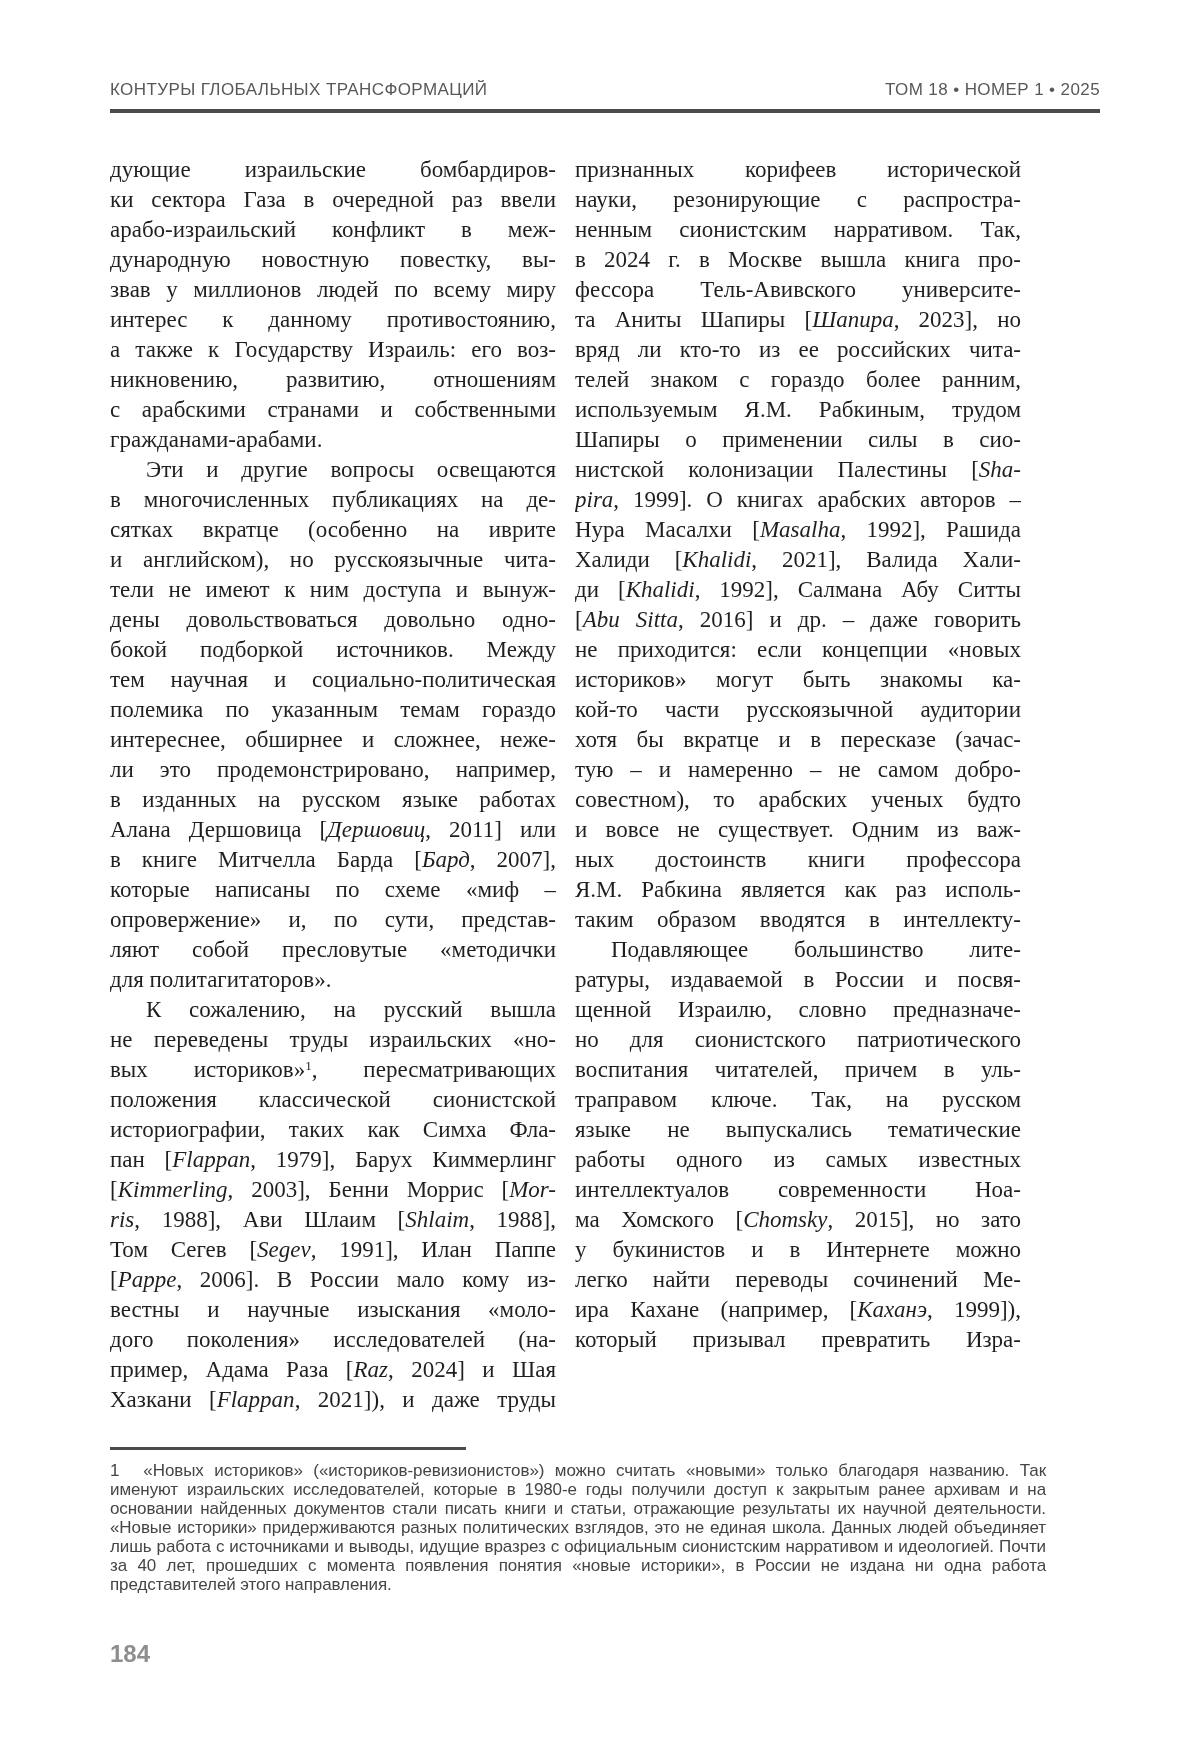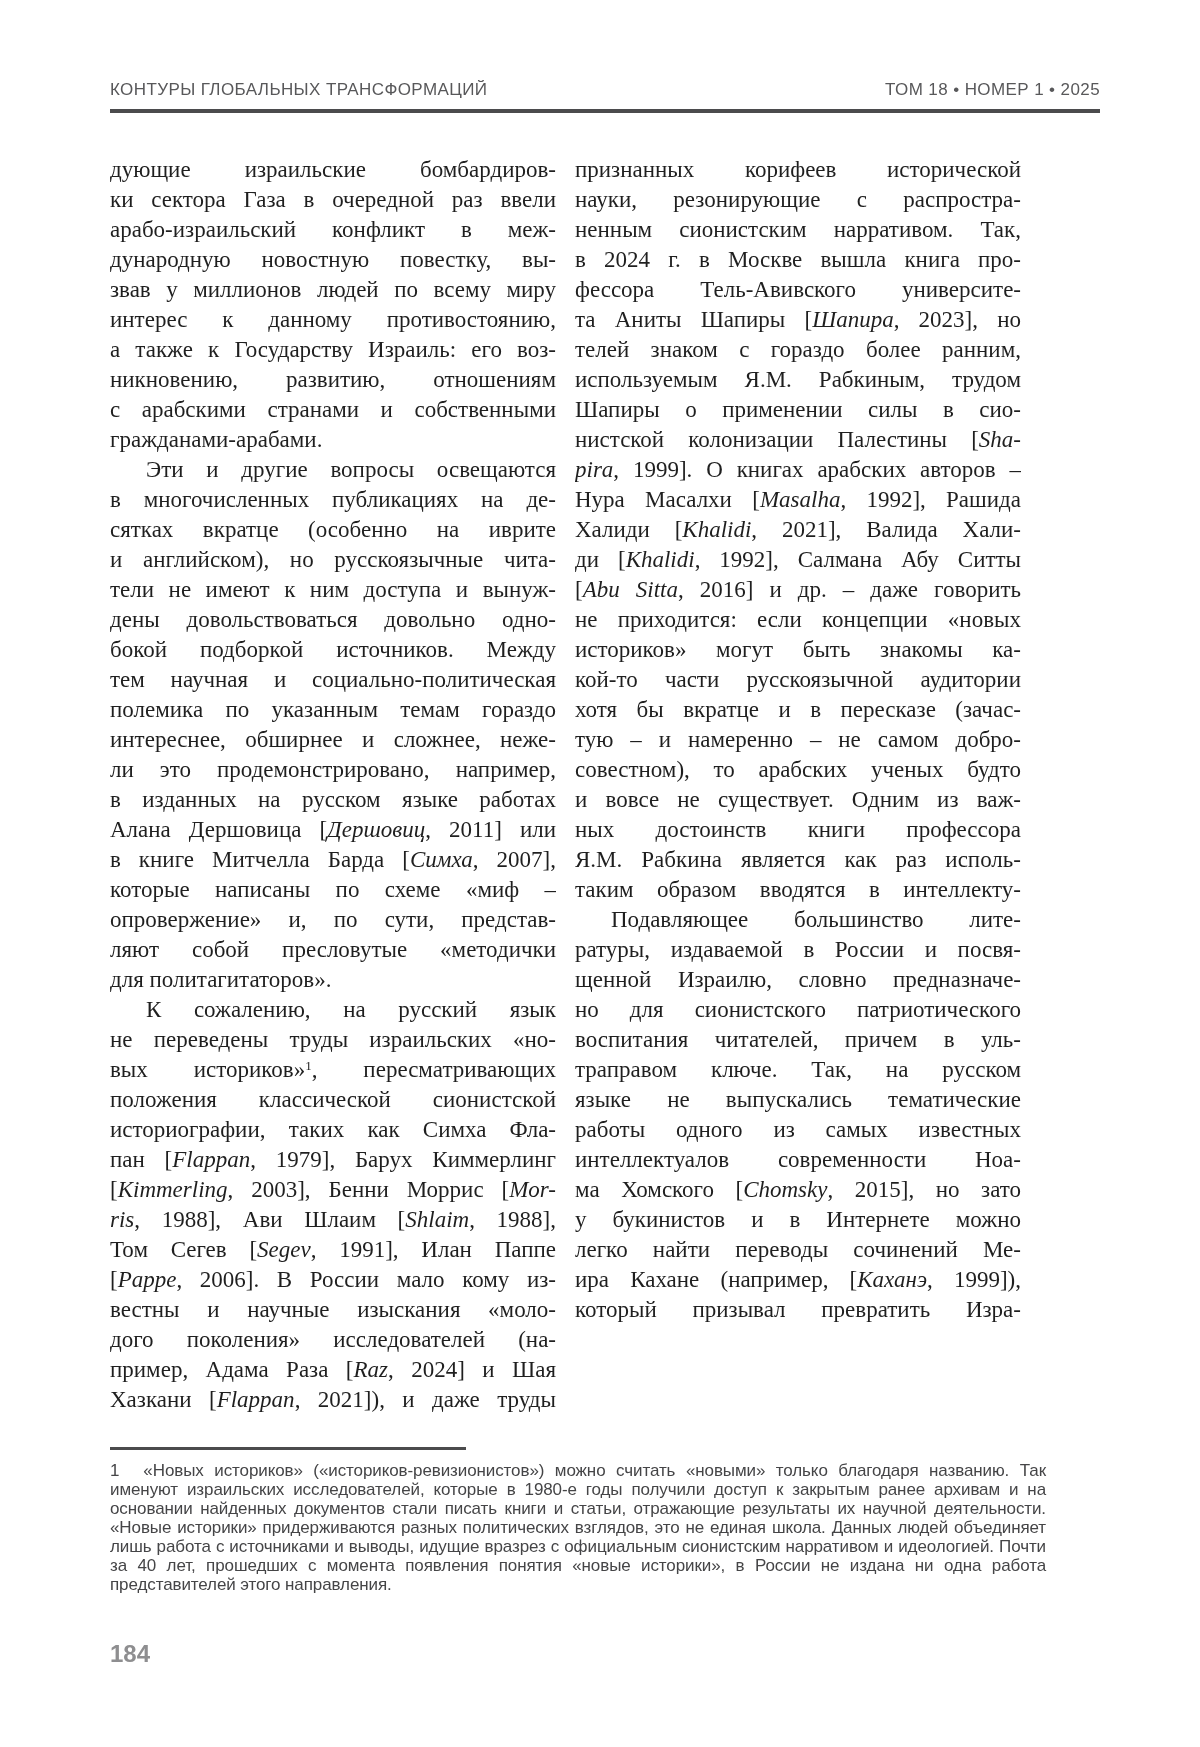--- a/index.html
+++ b/index.html
@@ -80,26 +80,26 @@
         <div class="line">и английском), но русскоязычные чита-</div>
         <div class="line">тели не имеют к ним доступа и вынуж-</div>
         <div class="line">дены довольствоваться довольно одно-</div>
         <div class="line">бокой подборкой источников. Между</div>
         <div class="line">тем научная и социально-политическая</div>
         <div class="line">полемика по указанным темам гораздо</div>
         <div class="line">интереснее, обширнее и сложнее, неже-</div>
         <div class="line">ли это продемонстрировано, например,</div>
         <div class="line">в изданных на русском языке работах</div>
         <div class="line">Алана Дершовица [<span class="it">Дершовиц</span>, 2011] или</div>
-        <div class="line">в книге Митчелла Барда [<span class="it">Симха</span>, 2007],</div>
+        <div class="line">в книге Митчелла Барда [<span class="it">Бард</span>, 2007],</div>
         <div class="line">которые написаны по схеме «миф –</div>
         <div class="line">опровержение» и, по сути, представ-</div>
         <div class="line">ляют собой пресловутые «методички</div>
         <div class="line end">для политагитаторов».</div>
-        <div class="line indent">К сожалению, на русский язык</div>
+        <div class="line indent">К сожалению, на русский вышла</div>
         <div class="line">не переведены труды израильских «но-</div>
         <div class="line">вых историков»<span class=" sup">1</span>, пересматривающих</div>
         <div class="line">положения классической сионистской</div>
         <div class="line">историографии, таких как Симха Фла-</div>
         <div class="line">пан [<span class="it">Flappan</span>, 1979], Барух Киммерлинг</div>
         <div class="line">[<span class="it">Kimmerling</span>, 2003], Бенни Моррис [<span class="it">Mor-</span></div>
         <div class="line"><span class="it">ris</span>, 1988], Ави Шлаим [<span class="it">Shlaim</span>, 1988],</div>
         <div class="line">Том Сегев [<span class="it">Segev</span>, 1991], Илан Паппе</div>
         <div class="line">[<span class="it">Pappe</span>, 2006]. В России мало кому из-</div>
         <div class="line">вестны и научные изыскания «моло-</div>
@@ -107,20 +107,21 @@
         <div class="line">пример, Адама Раза [<span class="it">Raz</span>, 2024] и Шая</div>
         <div class="line">Хазкани [<span class="it">Flappan</span>, 2021]), и даже труды</div>
       </div>
     <div class="col">
         <div class="line">признанных корифеев исторической</div>
         <div class="line">науки, резонирующие с распростра-</div>
         <div class="line">ненным сионистским нарративом. Так,</div>
         <div class="line">в 2024 г. в Москве вышла книга про-</div>
         <div class="line">фессора Тель-Авивского университе-</div>
         <div class="line">та Аниты Шапиры [<span class="it">Шапира</span>, 2023], но</div>
+        <div class="line">вряд ли кто-то из ее российских чита-</div>
         <div class="line">телей знаком с гораздо более ранним,</div>
         <div class="line">используемым Я.М. Рабкиным, трудом</div>
         <div class="line">Шапиры о применении силы в сио-</div>
         <div class="line">нистской колонизации Палестины [<span class="it">Sha-</span></div>
         <div class="line"><span class="it">pira</span>, 1999]. О книгах арабских авторов –</div>
         <div class="line">Нура Масалхи [<span class="it">Masalha</span>, 1992], Рашида</div>
         <div class="line">Халиди [<span class="it">Khalidi</span>, 2021], Валида Хали-</div>
         <div class="line">ди [<span class="it">Khalidi</span>, 1992], Салмана Абу Ситты</div>
         <div class="line">[<span class="it">Abu Sitta</span>, 2016] и др. – даже говорить</div>
         <div class="line">не приходится: если концепции «новых</div>

